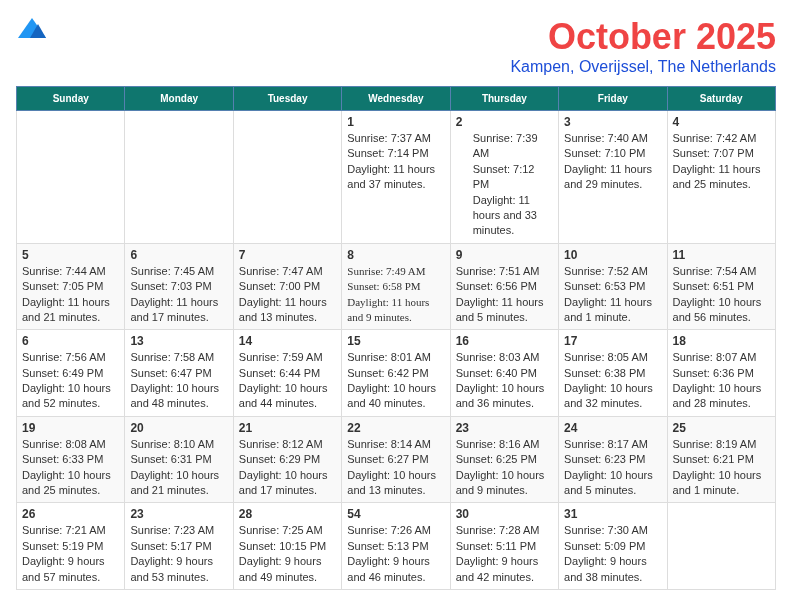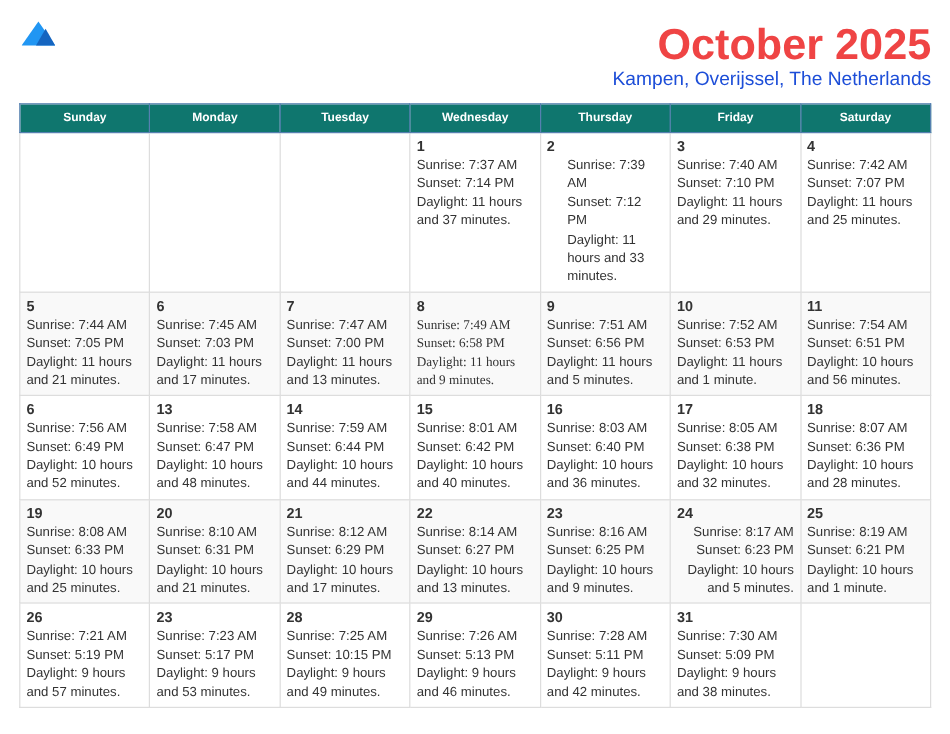--- a/index.html
+++ b/index.html
@@ -262,21 +262,21 @@
 Daylight: 10 hours and 13 minutes.</div>
         </td>
         <td>
           <span class="day-num">23</span>
           <div class="day-info" style="white-space: pre-line;">Sunrise: 8:16 AM
 Sunset: 6:25 PM
 Daylight: 10 hours and 9 minutes.</div>
         </td>
         <td>
           <span class="day-num">24</span>
-          <div class="day-info" style="white-space: pre-line; text-align: right;">Sunrise: 8:17 AM
+          <div class="day-info" style="white-space: pre-line;">Sunrise: 8:17 AM
 Sunset: 6:23 PM
 Daylight: 10 hours and 5 minutes.</div>
         </td>
         <td>
           <span class="day-num">25</span>
           <div class="day-info" style="white-space: pre-line;">Sunrise: 8:19 AM
 Sunset: 6:21 PM
 Daylight: 10 hours and 1 minute.</div>
         </td>
       </tr>
@@ -293,21 +293,21 @@
 Sunset: 5:17 PM
 Daylight: 9 hours and 53 minutes.</div>
         </td>
         <td>
           <span class="day-num">28</span>
           <div class="day-info" style="white-space: pre-line;">Sunrise: 7:25 AM
 Sunset: 10:15 PM
 Daylight: 9 hours and 49 minutes.</div>
         </td>
         <td>
-          <span class="day-num">29</span>
+          <span class="day-num">54</span>
           <div class="day-info" style="white-space: pre-line;">Sunrise: 7:26 AM
 Sunset: 5:13 PM
 Daylight: 9 hours and 46 minutes.</div>
         </td>
         <td>
           <span class="day-num">30</span>
           <div class="day-info" style="white-space: pre-line;">Sunrise: 7:28 AM
 Sunset: 5:11 PM
 Daylight: 9 hours and 42 minutes.</div>
         </td>

